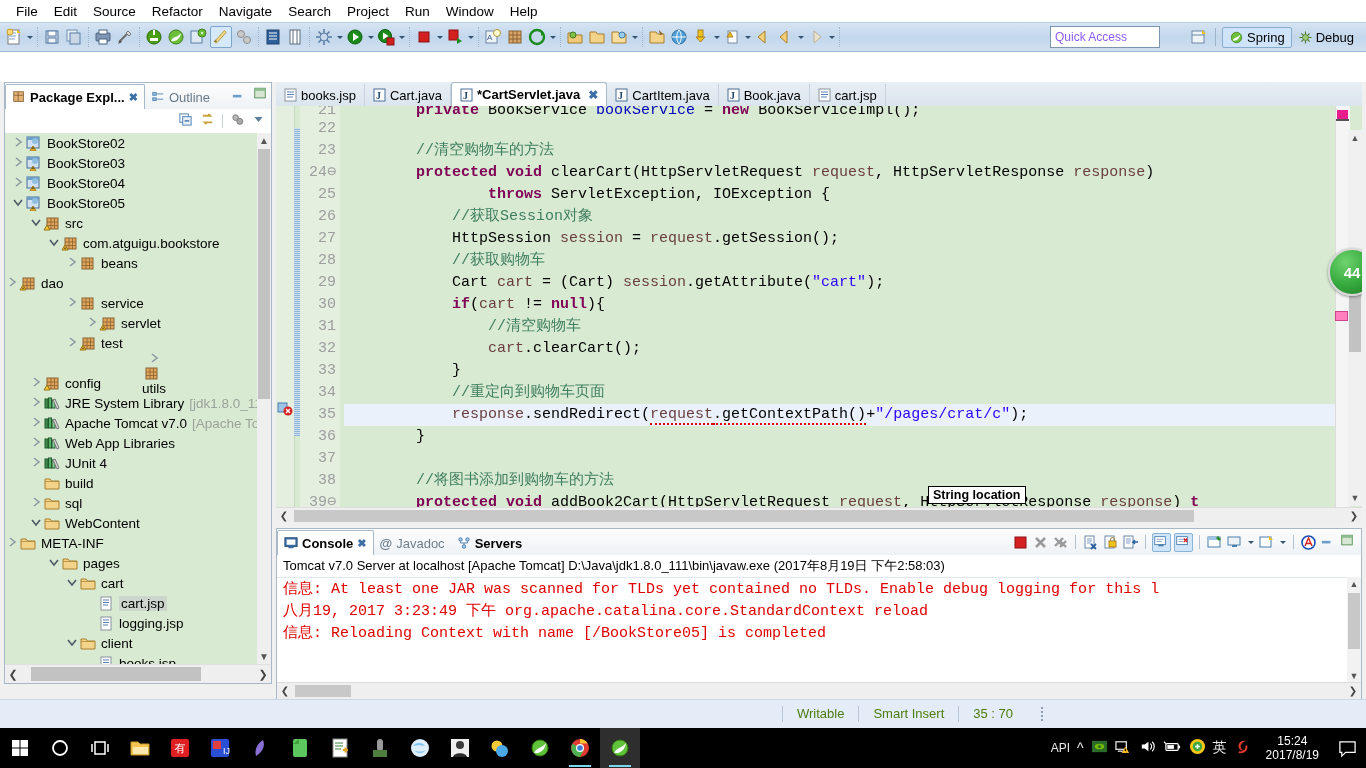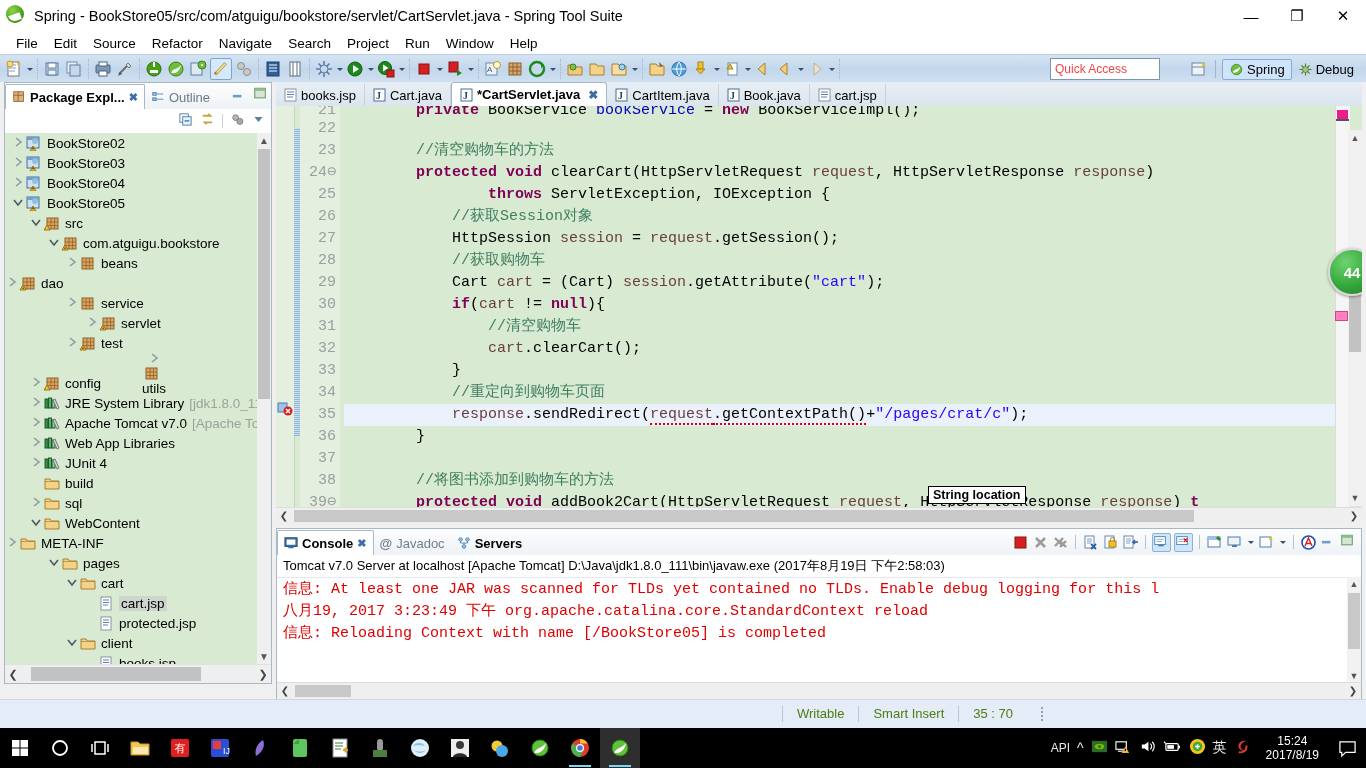--- a/index.html
+++ b/index.html
@@ -31,21 +31,21 @@
   
   .toolbar{height:28px;background:linear-gradient(to bottom,#d6e4f2 0%,#c3d7ec 50%,#cfe0f0 100%);
       border-top:1px solid #b9cfe4;border-bottom:1px solid #9db9d3;display:flex;align-items:center;position:relative;}
   .tgrp{display:flex;align-items:center;padding:0 3px;border-right:1px dotted #9fb5cb;height:20px;}
   .tbtn{width:20px;height:20px;margin:0 1px;position:relative;display:inline-block;}
   .tbtn.sel{background:#d6e9fb;border:1px solid #7ea6cd;border-radius:2px;}
   .carat{width:9px;height:20px;position:relative;}
   .carat:after{content:"";position:absolute;left:2px;top:9px;border-left:3px solid transparent;
      border-right:3px solid transparent;border-top:3px solid #34516e;}
   .qa{position:absolute;right:206px;top:3px;width:100px;height:20px;background:#fff;
-     border:1px solid #7b96b0;font-size:12px;color:#ef4444;padding:0 4px;line-height:20px;}
+     border:1px solid #7b96b0;font-size:12px;color:#8b5cf6;padding:0 4px;line-height:20px;}
   .persp{position:absolute;right:6px;top:2px;display:flex;align-items:center;height:24px;}
   .persp-btn{display:flex;align-items:center;gap:3px;padding:2px 6px;font-size:13px;color:#000;}
   .persp-btn.active{background:#cfe4fa;border:1px solid #86aed1;border-radius:2px;}
   .persp-sep{width:1px;height:18px;background:#9fb5cb;margin:0 6px;}
 
   
   .wb{position:absolute;left:0;top:82px;right:0;bottom:68px;background:#f0f0f0;}
 
   
   .leftview{position:absolute;left:4px;top:0;width:268px;bottom:16px;background:#fff;
@@ -142,31 +142,20 @@
   .actioncenter{width:26px;height:40px;display:flex;align-items:center;justify-content:center;}
 
   
   .sq{position:absolute;}
 </style>
 </head>
 <body>
 
 <div class="app">
 
-  <div class="titlebar">
-    <div class="tb-icon">
-      <div class="spring-leaf"></div>
-    </div>
-    <div class="tb-title">Spring - BookStore05/src/com/atguigu/bookstore/servlet/CartServlet.java - Spring Tool Suite</div>
-    <div class="winbtns">
-      <div class="winbtn">—</div>
-      <div class="winbtn">❐</div>
-      <div class="winbtn close">✕</div>
-    </div>
-  </div>
 
   <div class="menubar">
     <div class="menu-item">File</div>
     <div class="menu-item">Edit</div>
     <div class="menu-item">Source</div>
     <div class="menu-item">Refactor</div>
     <div class="menu-item">Navigate</div>
     <div class="menu-item">Search</div>
     <div class="menu-item">Project</div>
     <div class="menu-item">Run</div>
@@ -737,21 +726,21 @@
                 <path d="M6 5h6M6 7.5h6M6 10h5" stroke="#5d7fb5" stroke-width="1.1"></path>
               </svg></span>
             <span class="lbl">cart.jsp</span>
           </div>
           <div class="trow" style="padding-left: 78px;">
             <span class="exp"></span>
             <span class="ico"><svg width="18" height="16" viewBox="0 0 18 16">
                 <rect x="4" y="2" width="10" height="13" fill="#fff" stroke="#8a93a0"></rect>
                 <path d="M6 5h6M6 7.5h6M6 10h5" stroke="#5d7fb5" stroke-width="1.1"></path>
               </svg></span>
-            <span class="lbl">protected.jsp</span>
+            <span class="lbl">logging.jsp</span>
           </div>
           <div class="trow" style="padding-left: 60px;">
             <span class="exp"><svg width="10" height="10" viewBox="0 0 10 10">
                 <path d="M1 3l4 5 4-5" stroke="#4a5a66" stroke-width="1.6" fill="none"></path>
               </svg></span>
             <span class="ico"><svg width="18" height="16" viewBox="0 0 18 16">
                 <path d="M2 4h5l1.5 2H16v8H2z" fill="#f3d28a" stroke="#a9802d"></path>
                 <path d="M2 6.5h14" stroke="#a9802d" stroke-width="0.7"></path>
               </svg></span>
             <span class="lbl">client</span>

